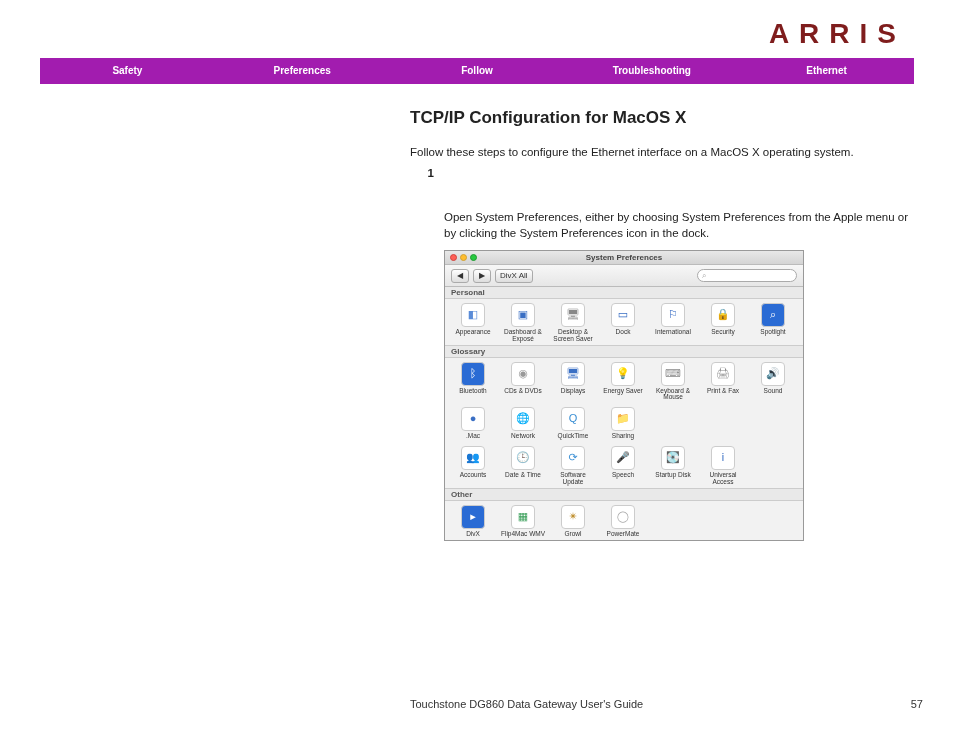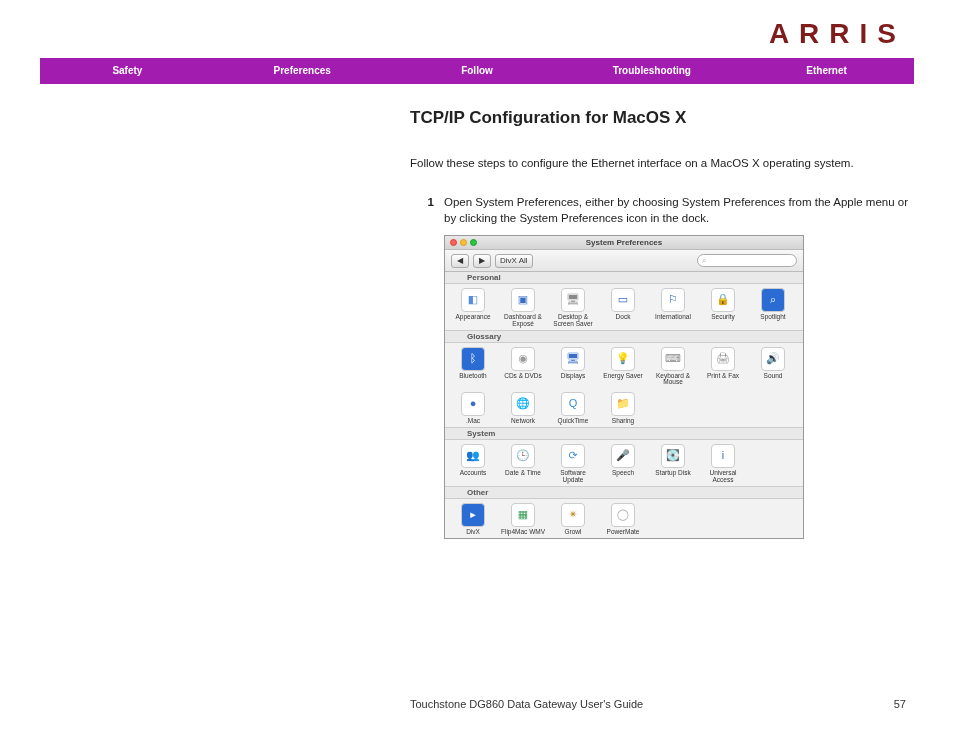--- a/index.html
+++ b/index.html
@@ -43,41 +43,41 @@
   }
   .content {
     position: absolute;
     top: 108px;
     left: 410px;
     right: 44px;
   }
   .page-title {
     font-size: 17px;
     font-weight: 700;
-    margin-bottom: 27px;
+    margin-bottom: 16px;
   }
   .intro {
     font-size: 11.5px;
     line-height: 1.45;
-    margin-bottom: 22px;
+    margin-bottom: 4px;
   }
   .step {
     display: flex;
     font-size: 11.5px;
     line-height: 1.45;
     margin-bottom: 8px;
   }
   .step-num {
     width: 34px;
     text-align: right;
     font-weight: 700;
     padding-right: 10px;
     flex-shrink: 0;
   }
-  .step-body { flex: 1; }
+  .step-body { flex: 1; margin-top: 44px; }
   .sysprefs {
     margin-left: 34px;
     width: 360px;
     border: 1px solid #999;
     background: #f2f2f2;
     font-size: 8px;
     font-family: "Lucida Grande", Arial, sans-serif;
     color: #333;
   }
   .sp-titlebar {
@@ -116,21 +116,21 @@
     background:#fff;
     border:1px solid #aaa;
     border-radius:7px;
     display:flex; align-items:center; padding-left:4px;
     color:#999;
   }
   .sp-section-label {
     background:#e9e9e9;
     border-top:1px solid #ccc;
     border-bottom:1px solid #ccc;
-    padding:1px 22px;
+    padding:1px 6px;
     font-size:8px;
     font-weight:600;
     color:#555;
   }
   .sp-section-label:first-of-type { border-top:none; }
   .sp-row {
     display:flex;
     padding: 4px 4px 2px 4px;
     gap:2px;
     flex-wrap: wrap;
@@ -150,21 +150,21 @@
     border-radius:4px;
     margin-bottom:2px;
     display:flex; align-items:center; justify-content:center;
     font-size:11px;
     color:#fff;
   }
   .footer {
     position:absolute;
     left:410px;
     bottom:28px;
-    right:48px;
+    right:31px;
     display:flex;
     justify-content:space-between;
     font-size:11px;
     color:#333;
   }
 </style>
 </head>
 <body>
 
 <div class="brand">ARRIS</div>
@@ -276,21 +276,20 @@
           </div>
           <div class="sp-item">
             <div class="sp-icon" style="background: rgb(255, 255, 255); color: rgb(58, 143, 212); border: 1px solid rgb(204, 204, 204);">Q</div>
             <div>QuickTime</div>
           </div>
           <div class="sp-item">
             <div class="sp-icon" style="background: rgb(255, 255, 255); color: rgb(212, 160, 58); border: 1px solid rgb(204, 204, 204);">📁</div>
             <div>Sharing</div>
           </div>
         </div>
-        <div class="sp-section-label">System</div>
         <div class="sp-row">
           <div class="sp-item">
             <div class="sp-icon" style="background: rgb(255, 255, 255); color: rgb(51, 51, 51); border: 1px solid rgb(204, 204, 204);">👥</div>
             <div>Accounts</div>
           </div>
           <div class="sp-item">
             <div class="sp-icon" style="background: rgb(255, 255, 255); color: rgb(136, 136, 136); border: 1px solid rgb(204, 204, 204);">🕒</div>
             <div>Date &amp; Time</div>
           </div>
           <div class="sp-item">

